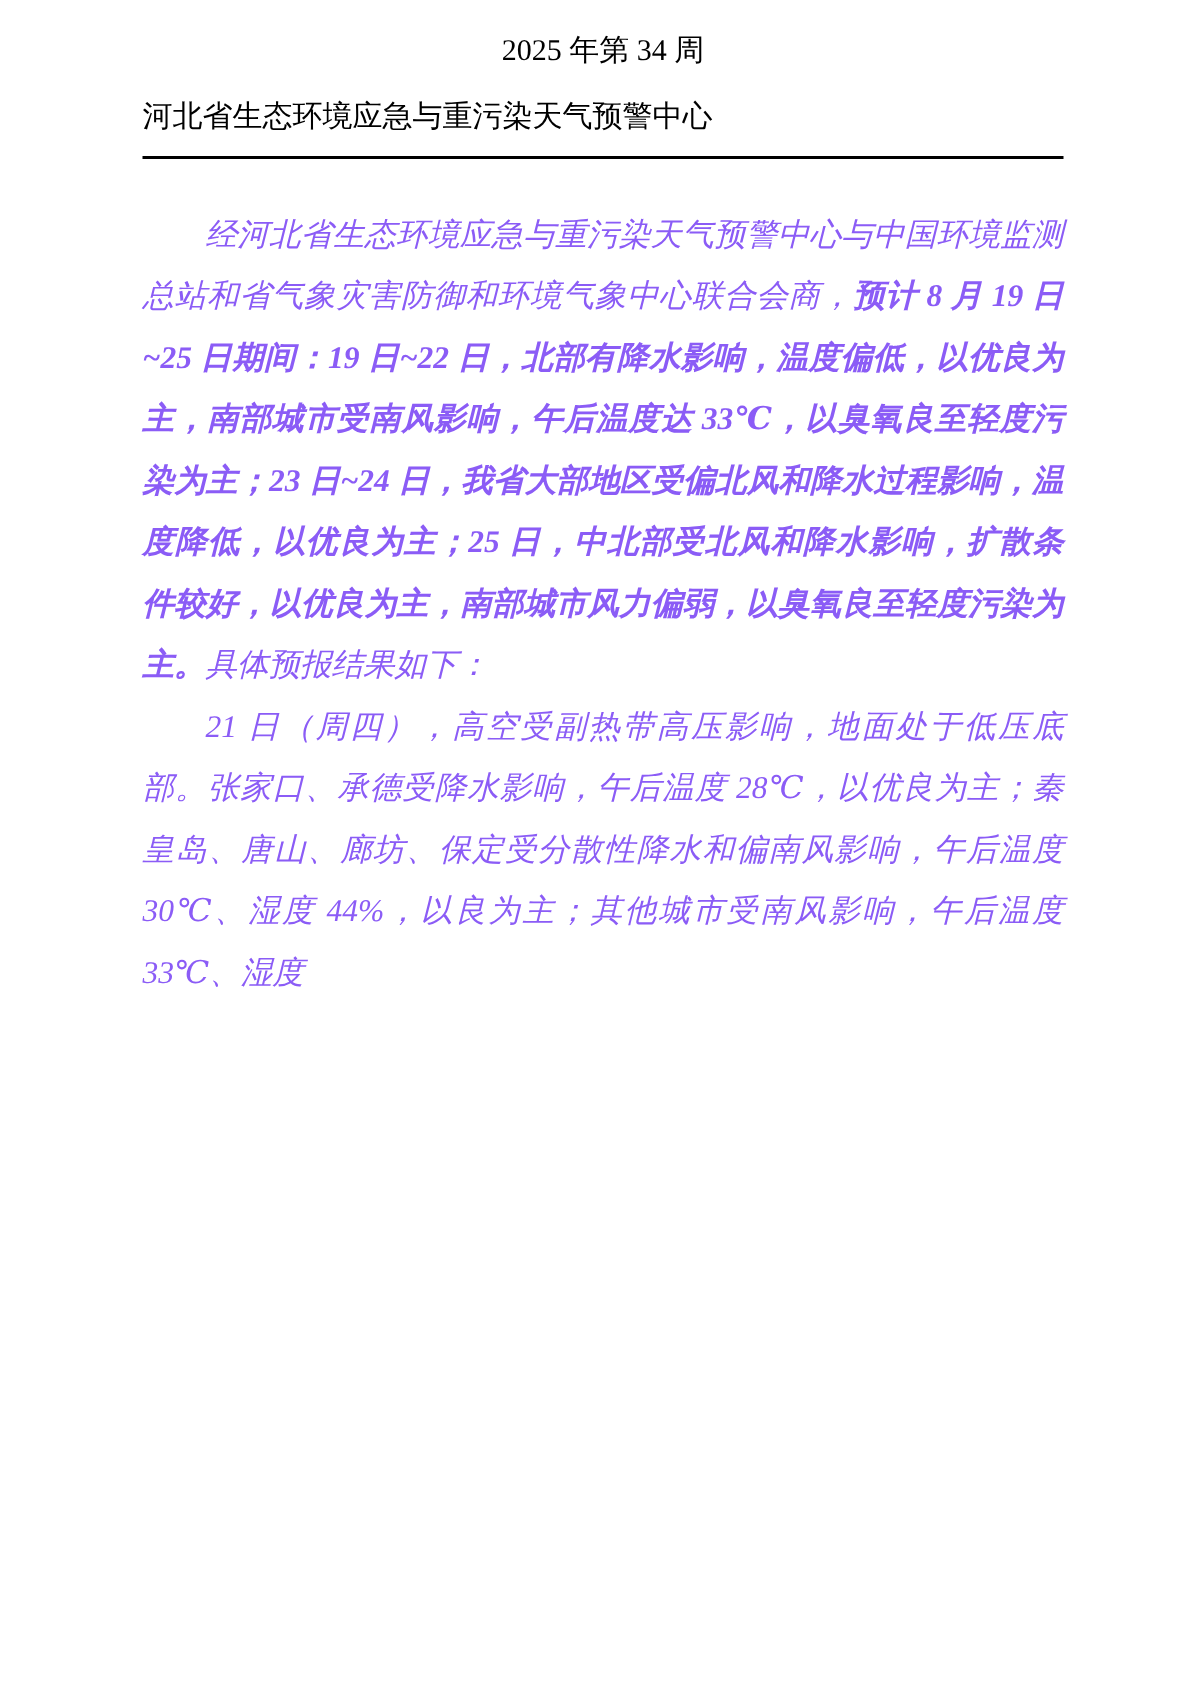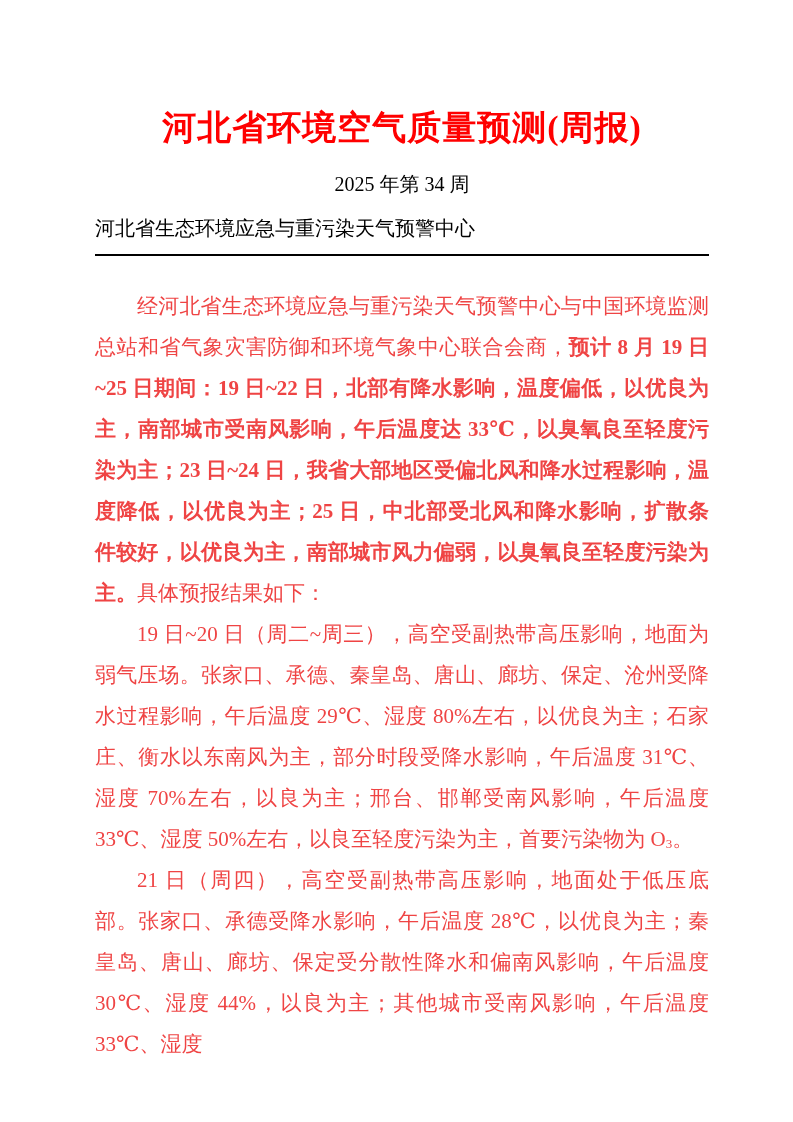--- a/index.html
+++ b/index.html
@@ -61,28 +61,26 @@
   sub.sub {
     font-size: 0.62em;
     line-height: 0;
     vertical-align: -0.18em;
   }
 </style>
 </head>
 <body>
 
 <div class="page">
-  <h1 class="title" style="color: rgb(255, 0, 0);">河北省环境空气质量预测(周报)</h1>
 
   <div class="week">2025 年第 34 周</div>
 
   <div class="byline">
     <span>河北省生态环境应急与重污染天气预警中心</span>
   </div>
 
   <hr class="divider">
 
-  <div class="doc-body" style="color: #ef4444;">
+  <div class="doc-body" style="color: #8b5cf6; font-style: italic;">
       <p class="para"><span>经河北省生态环境应急与重污染天气预警中心与中国环境监测总站和省气象灾害防御和环境气象中心联合会商，</span><span class="bold">预计 8 月 19 日~25 日期间：19 日~22 日，北部有降水影响，温度偏低，以优良为主，南部城市受南风影响，午后温度达 33℃，以臭氧良至轻度污染为主；23 日~24 日，我省大部地区受偏北风和降水过程影响，温度降低，以优良为主；25 日，中北部受北风和降水影响，扩散条件较好，以优良为主，南部城市风力偏弱，以臭氧良至轻度污染为主。</span><span>具体预报结果如下：</span></p>
-      <p class="para"><span>19 日~20 日（周二~周三），高空受副热带高压影响，地面为弱气压场。张家口、承德、秦皇岛、唐山、廊坊、保定、沧州受降水过程影响，午后温度 29℃、湿度 80%左右，以优良为主；石家庄、衡水以东南风为主，部分时段受降水影响，午后温度 31℃、湿度 70%左右，以良为主；邢台、邯郸受南风影响，午后温度 33℃、湿度 50%左右，以良至轻度污染为主，首要污染物为 O</span><sub class="sub">3</sub><span>。</span></p>
       <p class="para"><span>21 日（周四），高空受副热带高压影响，地面处于低压底部。张家口、承德受降水影响，午后温度 28℃，以优良为主；秦皇岛、唐山、廊坊、保定受分散性降水和偏南风影响，午后温度 30℃、湿度 44%，以良为主；其他城市受南风影响，午后温度 33℃、湿度</span></p>
     </div>
 </div>
 
 </body></html>

